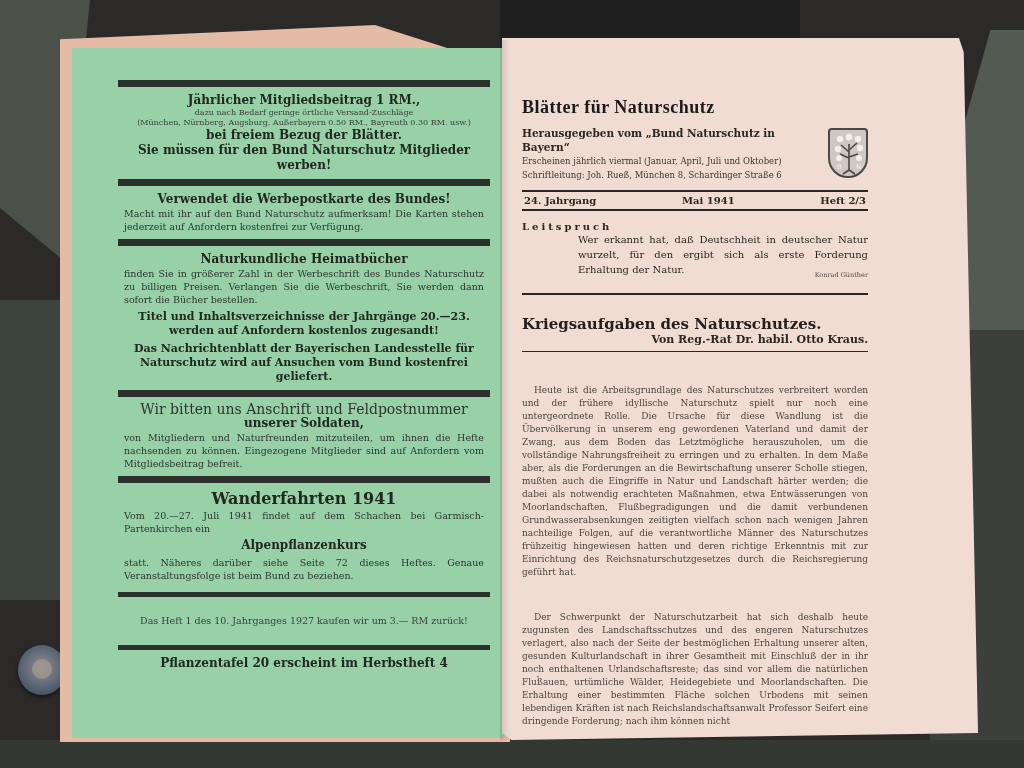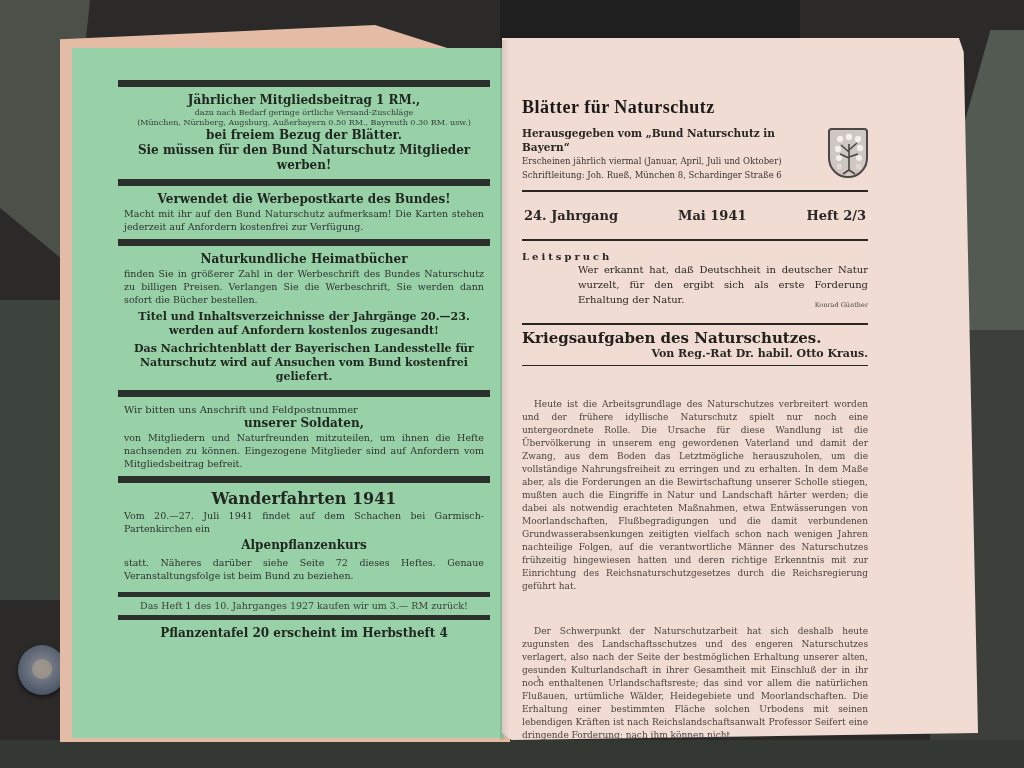--- a/index.html
+++ b/index.html
@@ -57,52 +57,52 @@
     color: #202820; font-size: 10px; line-height: 13px;
   }
   .rule { height: 7px; background: #2b302c; margin: 0; }
   .rule.thin { height: 5px; }
   .blk { padding: 6px 6px; text-align: center; }
   .blk .h { font-weight: bold; font-size: 12px; line-height: 15px; }
   .blk .h.big { font-size: 16px; line-height: 20px; }
   .blk .s { font-size: 8px; line-height: 10px; color: #38403a; }
   .blk .j { text-align: justify; font-size: 9.5px; line-height: 13px; color: #2e3530; }
   .blk .b { font-weight: bold; font-size: 11px; line-height: 14px; }
-  .blk .l { text-align: left; font-size: 10px; line-height: 13px; color: #2e3530; }
+  .blk .l { text-align: center; font-size: 14px; line-height: 13px; color: #2e3530; }
 
   
   .right-content {
     position: absolute; left: 522px; top: 92px; width: 346px;
     color: #2a2624;
   }
   .mast-title { font-size: 18px; line-height: 30px; font-weight: bold; letter-spacing: 0.5px; color: #1c1a18; font-family: Liberation Serif, serif; }
   .mast-row { display: flex; justify-content: space-between; gap: 37px; }
   .mast-lines { width: 280px; }
   .mast-sub { font-size: 10.5px; font-weight: bold; line-height: 14px; margin-top: 4px; }
   .mast-line { font-size: 8.5px; line-height: 14px; color: #3a3532; }
   .crest {
     width: 42px; height: 50px; margin-top: 6px; margin-right: 0;
     border: 2px solid #4b4744;
     border-radius: 4px 4px 22px 22px;
     background: #cfc7c2; position: relative;
   }
   .crest svg { position: absolute; inset: 0; }
   .issue-bar {
     margin-top: 8px; border-top: 2px solid #2a2624; border-bottom: 2px solid #2a2624;
-    display: flex; justify-content: space-between; padding: 16px 2px;
-    font-size: 13px; font-weight: bold; text-align: right;
+    display: flex; justify-content: space-between; padding: 3px 2px;
+    font-size: 10px; font-weight: bold; text-align: right;
   }
   .motto-label { margin-top: 10px; font-size: 10px; font-weight: bold; letter-spacing: 3px; }
   .motto {
     margin-left: 56px; font-size: 10px; line-height: 15px; text-align: justify; color: #2a2624;
   }
   .motto-author { text-align: right; font-size: 6.5px; margin-top: -6px; color: #4a4542; }
   .article-head {
     margin-top: 14px; border-top: 2px solid #2a2624; border-bottom: 1.5px solid #2a2624;
-    padding: 4px 0 4px 0;
+    padding: 20px 0 4px 0;
   }
   .article-title { font-size: 15px; line-height: 18px; font-weight: bold; color: #24201e; }
   .article-author { text-align: right; font-size: 11px; line-height: 14px; font-weight: bold; }
   .article-body { margin-top: 8px; font-size: 9px; line-height: 13px; text-align: justify; color: #4a4340; }
   .article-body p { text-indent: 12px; margin-top: 32px; }
   .page-num { position: absolute; left: 536px; top: 675px; font-size: 7px; color: #6a625e; }
 </style>
 </head>
 <body>
 
@@ -152,21 +152,21 @@
     <div class="j">von Mitgliedern und Naturfreunden mitzuteilen, um ihnen die Hefte nachsenden zu können. Eingezogene Mitglieder sind auf Anfordern vom Mitgliedsbeitrag befreit.</div>
   </div>
   <div class="rule"></div>
   <div class="blk">
     <div class="h big">Wanderfahrten 1941</div>
     <div class="j">Vom 20.—27. Juli 1941 findet auf dem Schachen bei Garmisch-Partenkirchen ein</div>
     <div class="h" style="margin:3px 0">Alpenpflanzenkurs</div>
     <div class="j">statt. Näheres darüber siehe Seite 72 dieses Heftes. Genaue Veranstaltungsfolge ist beim Bund zu beziehen.</div>
   </div>
   <div class="rule thin" style="margin-top:4px"></div>
-  <div class="blk" style="padding:3px 6px">
+  <div class="blk" style="padding:18px 6px">
     <div class="s" style="font-size:9.5px;line-height:12px">Das Heft 1 des 10. Jahrganges 1927 kaufen wir um 3.— RM zurück!</div>
   </div>
   <div class="rule thin"></div>
   <div class="blk">
     <div class="h">Pflanzentafel 20 erscheint im Herbstheft 4</div>
   </div>
 </div>
 
 <div class="right-content">
   <div class="mast-title">Blätter für Naturschutz</div>

